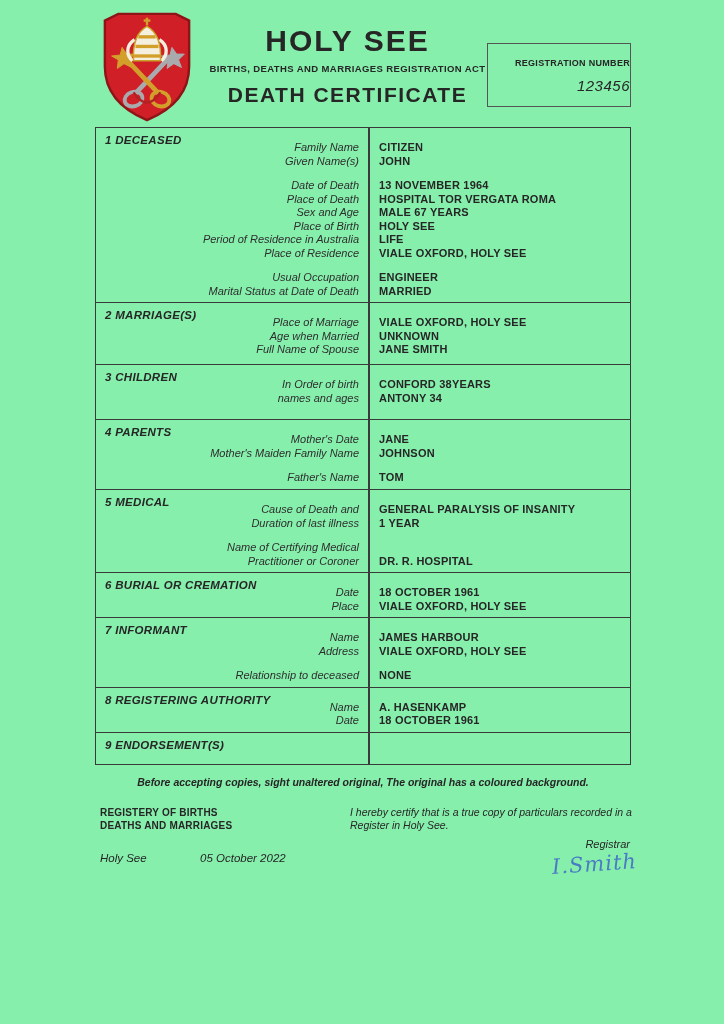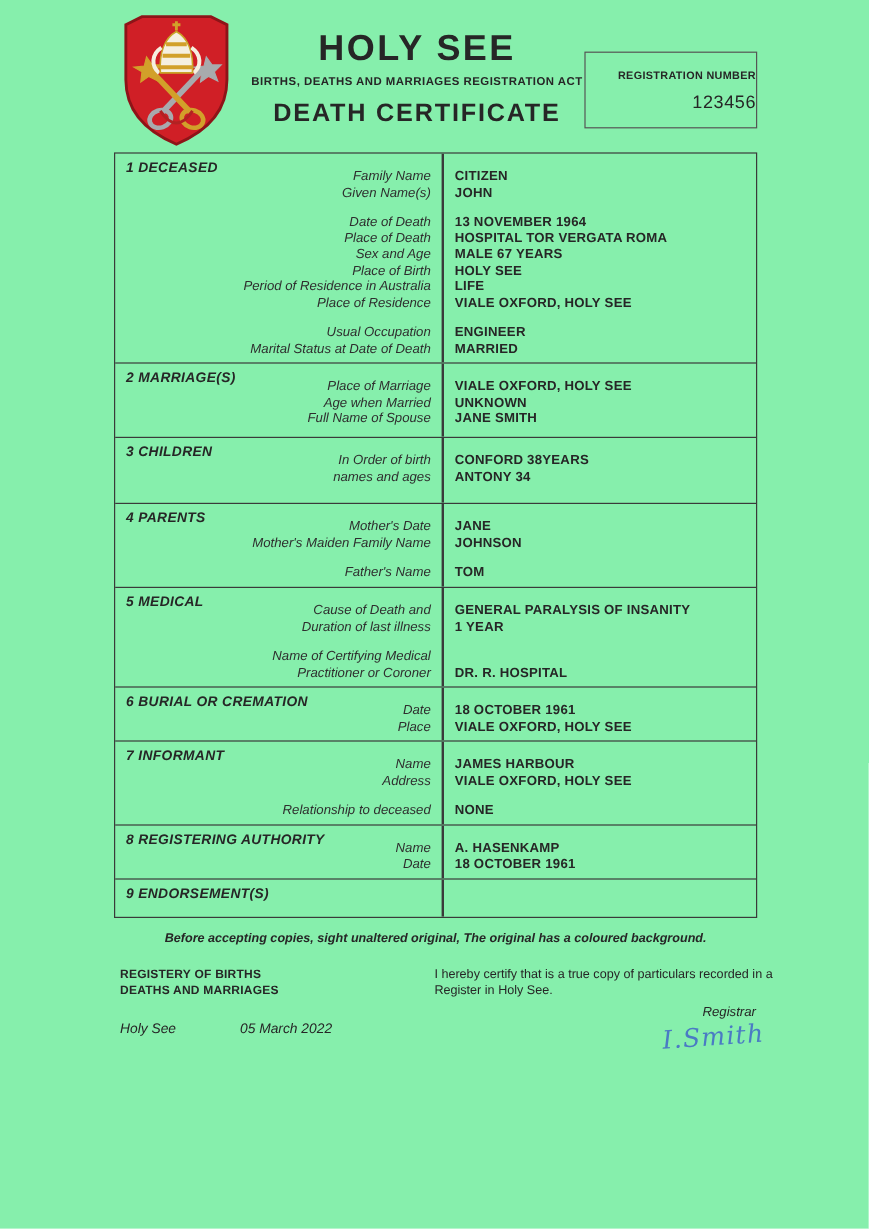--- a/index.html
+++ b/index.html
@@ -47,21 +47,21 @@
   }
   .reg-box {
     position: absolute;
     left: 487px; top: 43px;
     width: 144px; height: 64px;
     border: 1.5px solid #555;
     text-align: right;
     padding-top: 14px;
   }
   .reg-label { font-size: 9px; font-weight: bold; letter-spacing: 0.3px; }
-  .reg-number { margin-top: 9px; font-size: 15px; letter-spacing: 0.5px; }
+  .reg-number { margin-top: 9px; font-size: 15px; font-style: italic; letter-spacing: 0.5px; }
 
   
   .cert-table {
     position: absolute;
     left: 95px; top: 127px;
     width: 536px;
     border: 1.5px solid var(--line, #3a3a3a);
   }
   .section {
     position: relative;
@@ -125,23 +125,24 @@
   .registry-block {
     position: absolute;
     left: 100px; top: 806px;
     font-size: 10px;
     font-weight: bold;
     line-height: 13px;
     letter-spacing: 0.2px;
   }
   .certify-block {
     position: absolute;
-    left: 362px; top: 806px;
+    left: 350px; top: 806px;
     width: 282px;
     font-size: 10.5px;
+    font-style: italic;
     line-height: 13px;
   }
   .registrar-label {
     position: absolute;
     right: 94px; top: 838px;
     font-size: 11px;
     font-style: italic;
   }
   .place-line {
     position: absolute;
@@ -391,17 +392,17 @@
   <div class="registry-block">
     <div>REGISTERY OF BIRTHS</div>
     <div>DEATHS AND MARRIAGES</div>
   </div>
 
   <div class="certify-block">I hereby certify that is a true copy of particulars recorded in a Register in Holy See.</div>
 
   <div class="registrar-label">Registrar</div>
 
   <div class="place-line">Holy See</div>
-  <div class="date-line">05 March 2022</div>
+  <div class="date-line">05 October 2022</div>
 
   <div class="signature">I.Smith</div>
 
 </div>
 
 </body></html>

